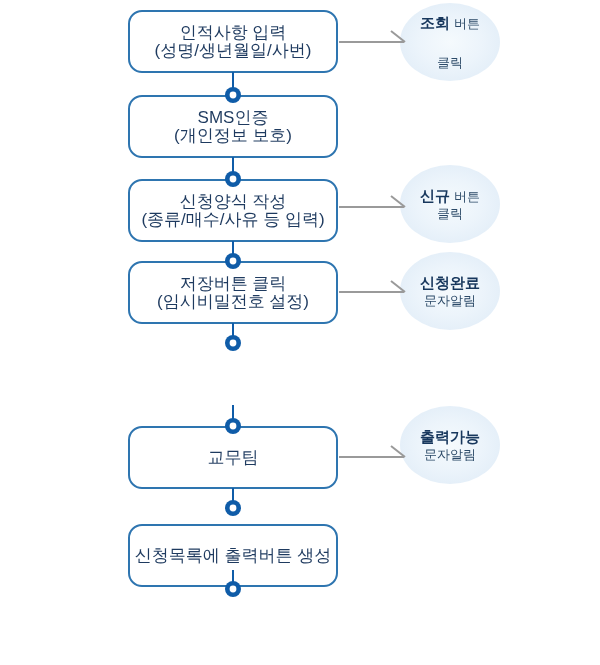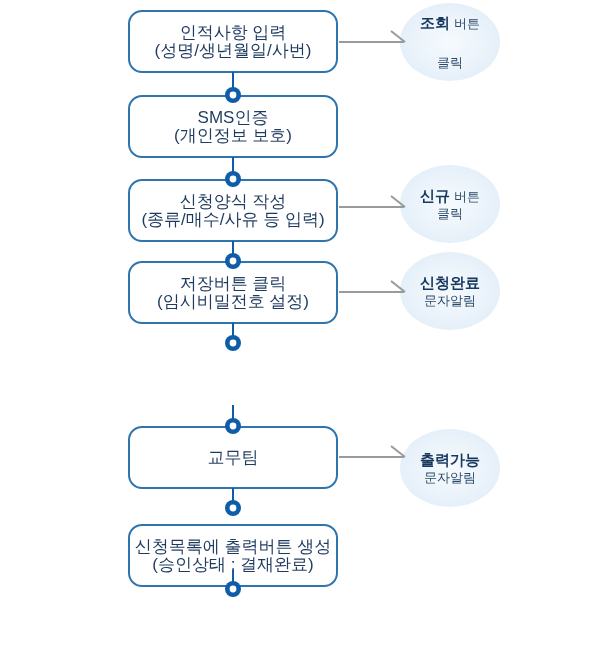--- a/index.html
+++ b/index.html
@@ -27,21 +27,21 @@
   .bubble .ann-bold{font-weight:bold;color:#17375d;font-size:15px;}
   .bubble .ann-rest{color:#2c4a68;font-size:13px;}
   .bubble .ann-rest:not(:empty){margin-left:4px;}
   .bubble .ann-l2{color:#2c4a68;font-size:13px;}
   
   svg.overlay{position:absolute;left:0;top:0;z-index:2;pointer-events:none;}
   
   #box-0{top:10px;}  #box-1{top:95px;}  #box-2{top:179px;} #box-3{top:261px;}
   #box-4{top:343px;} #box-5{top:426px;} #box-6{top:524px;} #box-7{top:589px;}
   #bubble-0{top:3px;gap:22px;}   #bubble-1{top:165px;}
-  #bubble-2{top:252px;} #bubble-3{top:429px;}
+  #bubble-2{top:252px;} #bubble-3{top:406px;}
 </style>
 </head>
 <body>
 
 <div class="canvas">
 
   <div class="step-box" id="box-0">
     <span class="l1">인적사항 입력</span>
     <span class="l2">(성명/생년월일/사번)</span>
   </div>
@@ -55,21 +55,20 @@
   </div>
   <div class="step-box" id="box-3">
     <span class="l1">저장버튼 클릭</span>
     <span class="l2">(임시비밀전호 설정)</span>
   </div>
   <div class="step-box" id="box-5">
     <span class="l1">교무팀</span>
   </div>
   <div class="step-box" id="box-6">
     <span class="l1">신청목록에 출력버튼 생성</span>
-    <span class="l2">(승인상태 : 결재완료)</span>
   </div>
 
   <div class="bubble" id="bubble-0">
     <span><span class="ann-bold">조회</span><span class="ann-rest">버튼</span></span>
     <span class="ann-l2">클릭</span>
   </div>
   <div class="bubble" id="bubble-1">
     <span><span class="ann-bold">신규</span><span class="ann-rest">버튼</span></span>
     <span class="ann-l2">클릭</span>
   </div>

